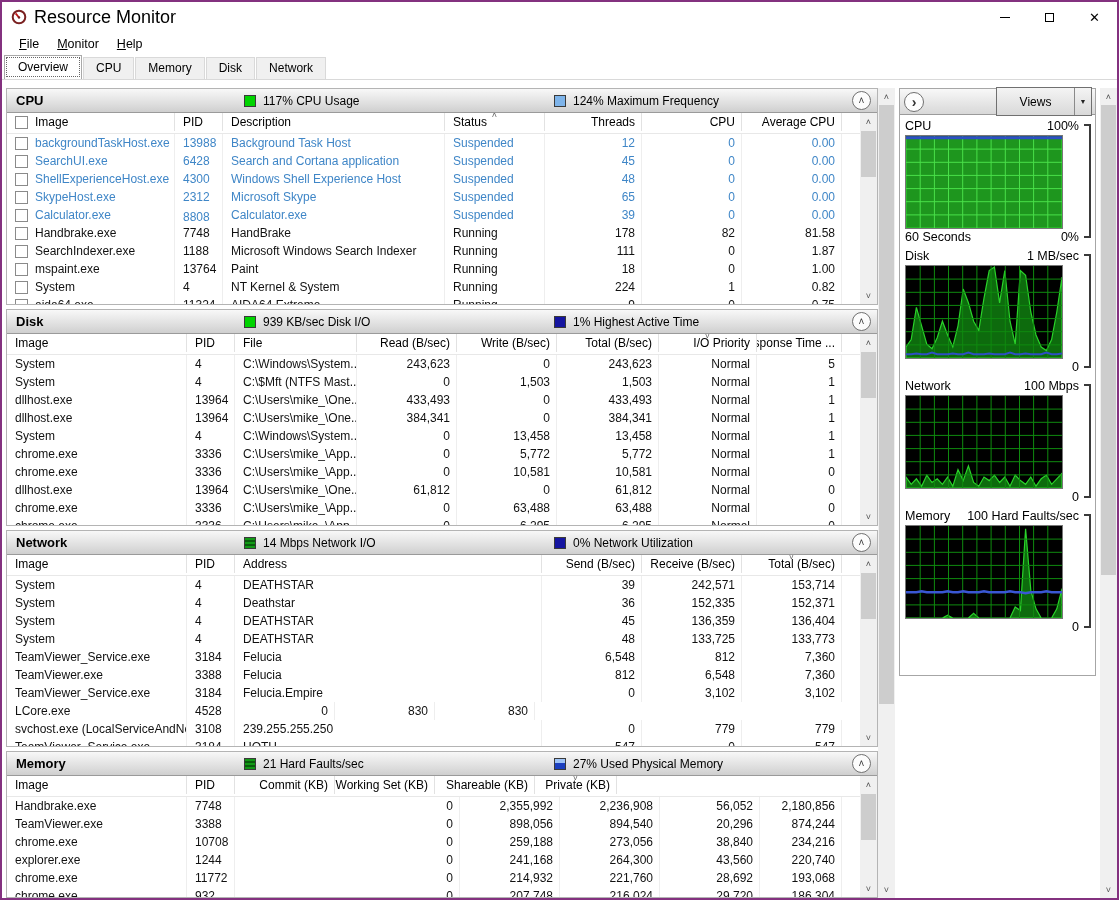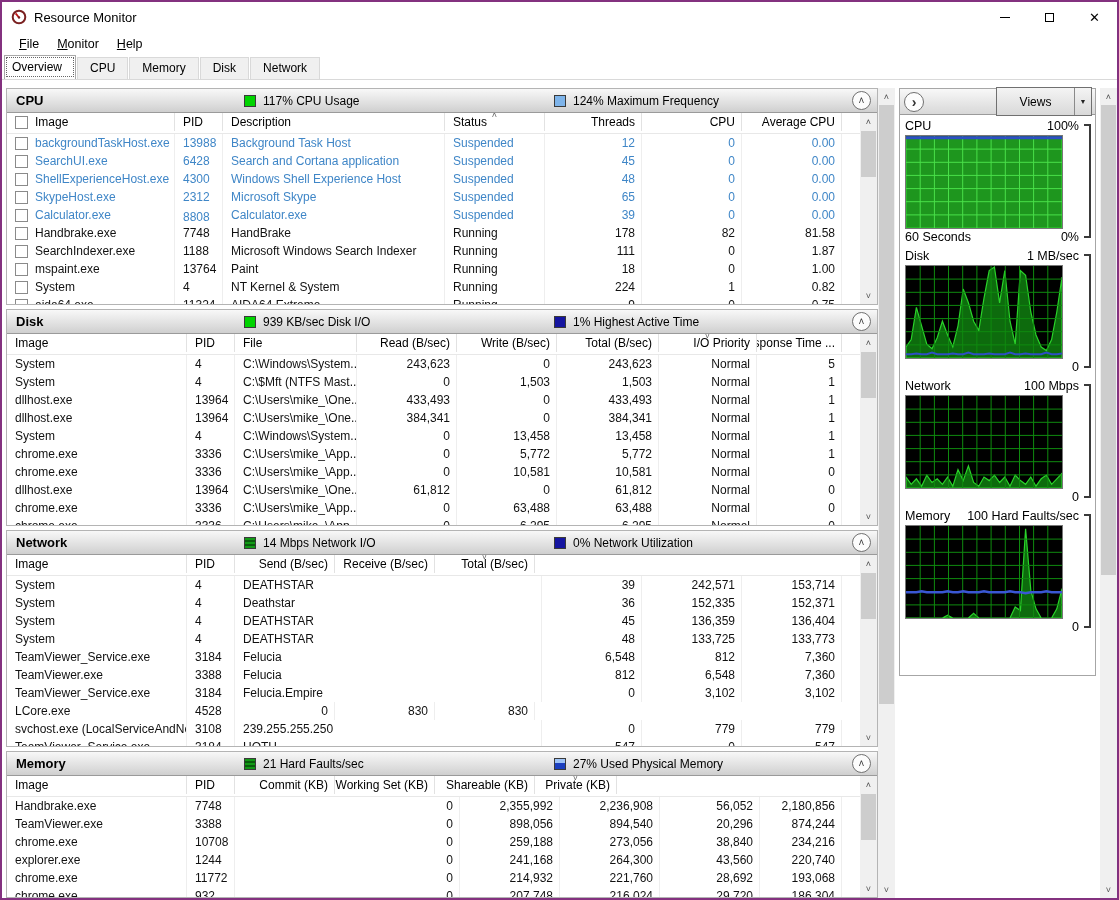--- a/index.html
+++ b/index.html
@@ -3,36 +3,36 @@
 <meta charset="utf-8">
 <style>
   * { box-sizing: border-box; margin: 0; padding: 0; }
   html,body { width:1119px; height:900px; overflow:hidden; }
   body { font-family:"Liberation Sans","DejaVu Sans",sans-serif; background:#83317f; }
   .window { position:absolute; inset:0; border:2px solid #83317f; background:#fff; }
 
   
   .titlebar { height:30px; display:flex; align-items:center; padding-left:9px; background:#fff; }
   .app-icon { width:16px; height:16px; margin-right:7px; }
-  .title-text { font-size:13px; color:#000; }
+  .title-text { font-size:18px; color:#000; }
   .win-controls { margin-left:auto; display:flex; height:30px; }
   .win-btn { width:45px; height:30px; display:flex; align-items:center; justify-content:center; cursor:default; }
   .glyph-min { width:10px; height:1px; background:#000; }
   .glyph-max { width:9px; height:9px; border:1px solid #000; }
   .glyph-close { font-size:13px; color:#000; }
 
   
   .menubar { height:23px; display:flex; align-items:center; padding-left:8px; background:#fff; font-size:12.5px; }
   .menu-item { padding:2px 9px; }
   .menu-item u { text-decoration:underline; }
 
   
   .tabbar { height:25px; background:#fff; display:flex; align-items:flex-end; padding-left:2px; border-bottom:1px solid #d9d9d9; }
   .tab { font-size:12px; background:#f0f0f0; border:1px solid #d9d9d9; border-bottom:none; padding:3px 12px 4px 12px; margin-right:1px; position:relative; top:0; }
-  .tab.active { background:#fff; border-color:#a9a9a9; outline:1px dotted #666; outline-offset:-3px; padding:4px 13px 5px 7px; z-index:2; }
+  .tab.active { background:#fff; border-color:#a9a9a9; outline:1px dotted #666; outline-offset:-3px; padding:4px 13px 5px 13px; z-index:2; }
 
   
   .content { position:absolute; top:80px; left:0; right:0; bottom:0; background:#fff; padding:6px 0 0 4px; display:flex; align-items:flex-start; }
   .left-col { width:874px; display:flex; flex-direction:column; gap:4px; height:100%; }
 
   .panel { border:1px solid #b4b4b4; background:#fff; overflow:hidden; }
   .panel.h217 { height:217px; flex:none; }
   .panel.fill { flex:1 1 auto; }
 
   .sec-header { height:24px; background:linear-gradient(#f8f8f8,#dcdcdc 70%,#cfcfcf); border-bottom:1px solid #9a9a9a; display:flex; align-items:center; padding:0 6px 0 9px; }
@@ -740,20 +740,23 @@
               <span>˄</span>
             </span>
         </div>
         <div class="tbl">
             <div class="trow thead">
               <div class="tcell l" style="width: 180px;">
                 <span>Image</span>
               </div>
               <div class="tcell l" style="width: 48px;">
                 <span>PID</span>
+              </div>
+              <div class="tcell l" style="width: 307px;">
+                <span>Address</span>
               </div>
               <div class="tcell r" style="width: 100px;">
                 <span>Send (B/sec)</span>
               </div>
               <div class="tcell r" style="width: 100px;">
                 <span>Receive (B/sec)</span>
               </div>
               <div class="tcell r" style="width: 100px;">
                 <span>Total (B/sec)</span>
                 <span class="sortglyph">˅</span>

